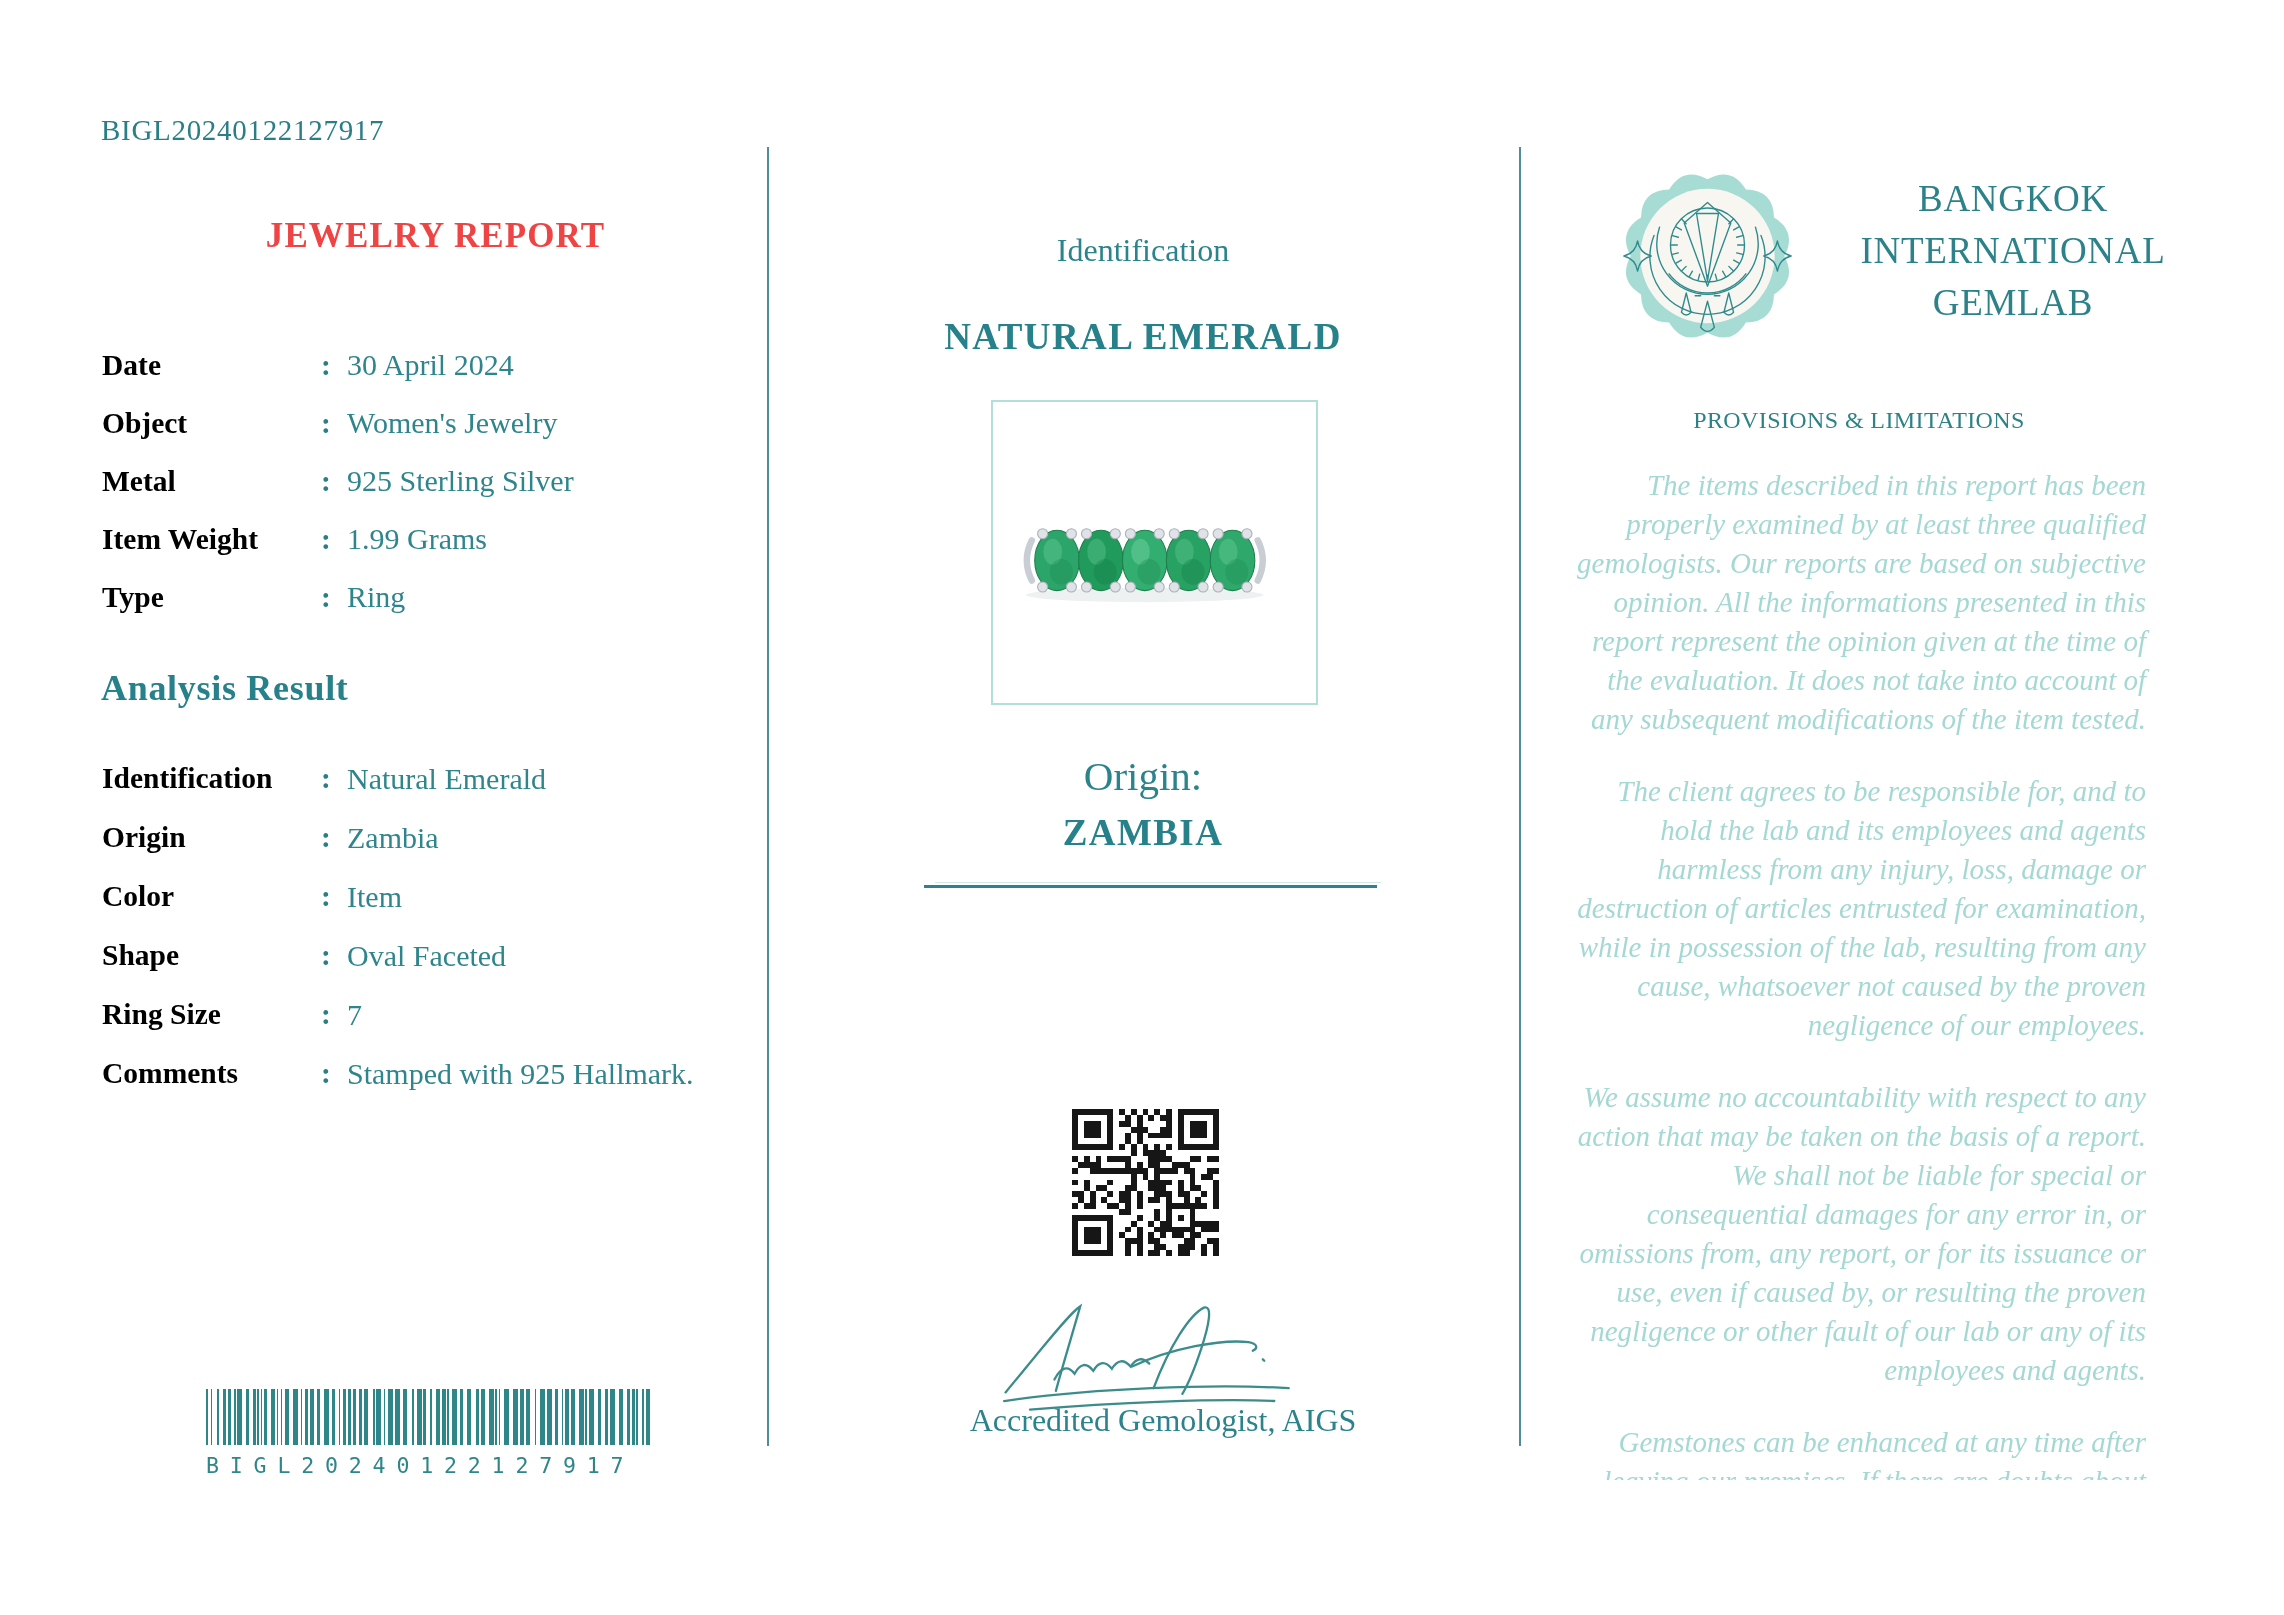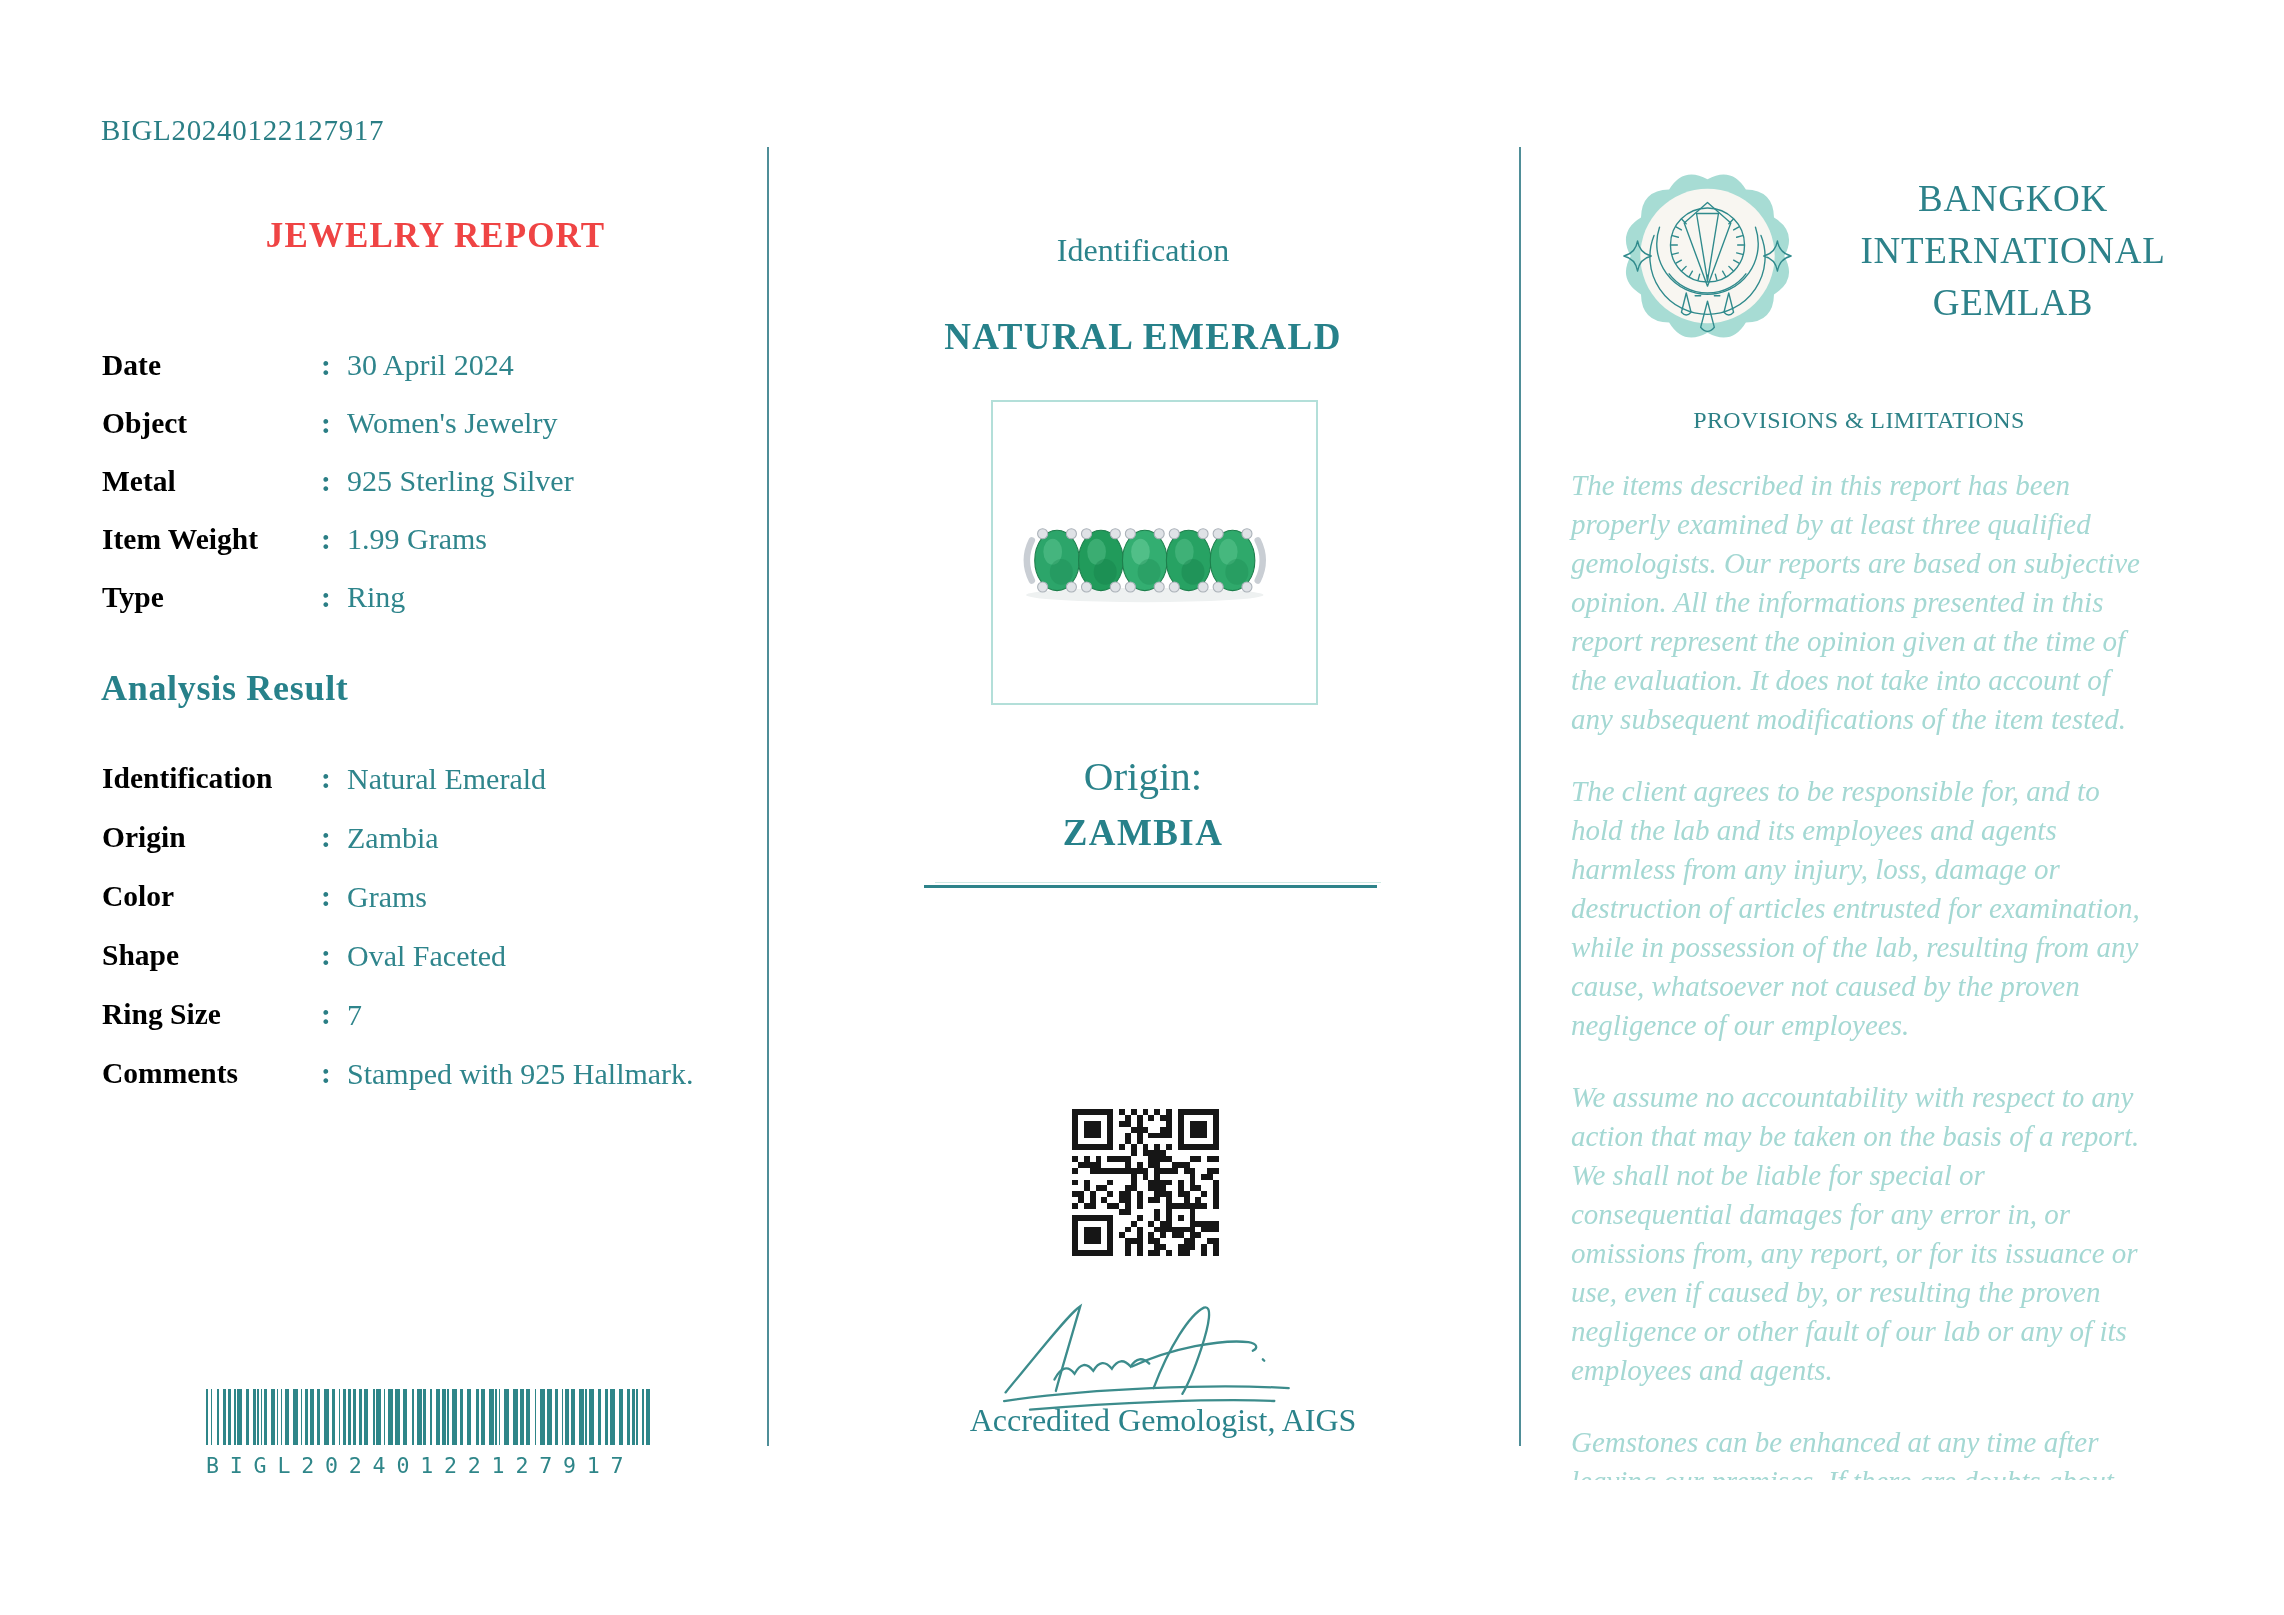--- a/index.html
+++ b/index.html
@@ -47,21 +47,21 @@
   .gemologist{top:1402px;font-size:32px;color:#2b838b;margin-left:20px;}
   
   .logo{left:1617px;top:158px;width:181px;height:196px;}
   .logo .scallop{fill:#a7dcd4;}
   .logo .inner-disc{fill:#f8f6f1;}
   .logo .line{stroke:#2f8a8c;stroke-width:2;fill:none;stroke-linejoin:round;stroke-linecap:round;}
   .lab-name{left:1783px;top:173px;width:460px;text-align:center;font-size:37px;
         line-height:52px;letter-spacing:0.7px;color:#2d828a;}
   .prov-title{left:1546px;top:407px;width:626px;text-align:center;font-size:24px;
         letter-spacing:0.4px;color:#2d8187;}
-  .prov-text{left:1571px;top:466px;width:575px;text-align:left;font-style:italic;
+  .prov-text{left:1571px;top:466px;width:575px;text-align:right;font-style:italic;
         font-size:29px;line-height:39px;color:#a4d8d3;}
   .prov-text p{margin:0 0 33px 0;}
   
   .stone{stroke:#1d7f4c;stroke-width:1.5;}
   .prong{fill:#dfe2e6;stroke:#aab1b8;stroke-width:1.5;}
 </style>
 </head>
 <body>
 
 <div class="page">
@@ -106,21 +106,21 @@
       <span class="kv-val">Natural Emerald</span>
     </div>
     <div class="kv-row">
       <span class="kv-lbl">Origin</span>
       <span class="kv-colon">:</span>
       <span class="kv-val">Zambia</span>
     </div>
     <div class="kv-row">
       <span class="kv-lbl">Color</span>
       <span class="kv-colon">:</span>
-      <span class="kv-val">Grams</span>
+      <span class="kv-val">Item</span>
     </div>
     <div class="kv-row">
       <span class="kv-lbl">Shape</span>
       <span class="kv-colon">:</span>
       <span class="kv-val">Oval Faceted</span>
     </div>
     <div class="kv-row">
       <span class="kv-lbl">Ring Size</span>
       <span class="kv-colon">:</span>
       <span class="kv-val">7</span>

